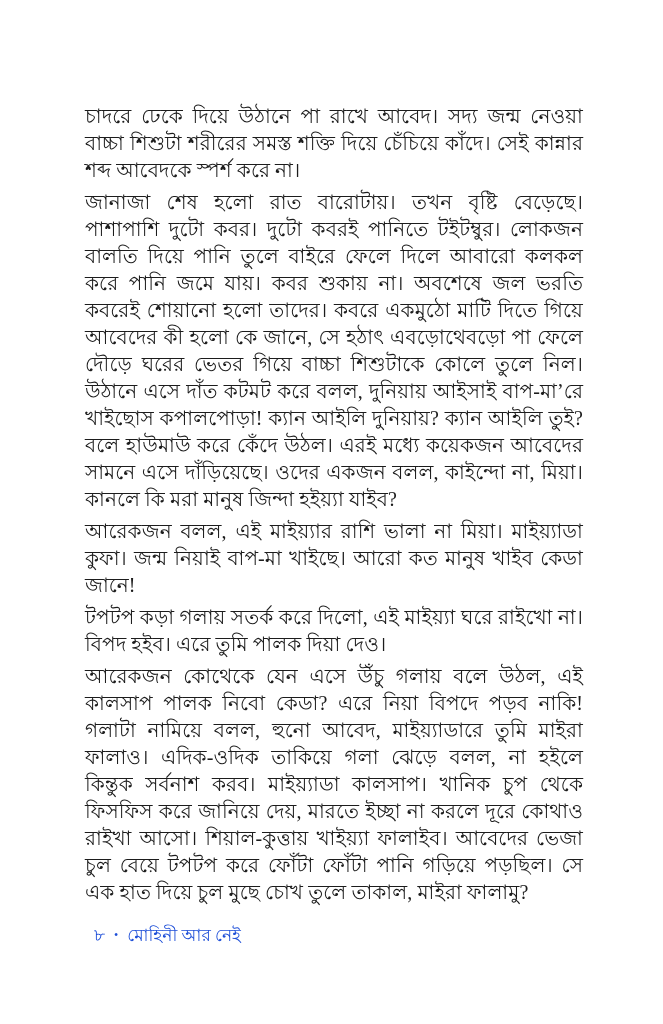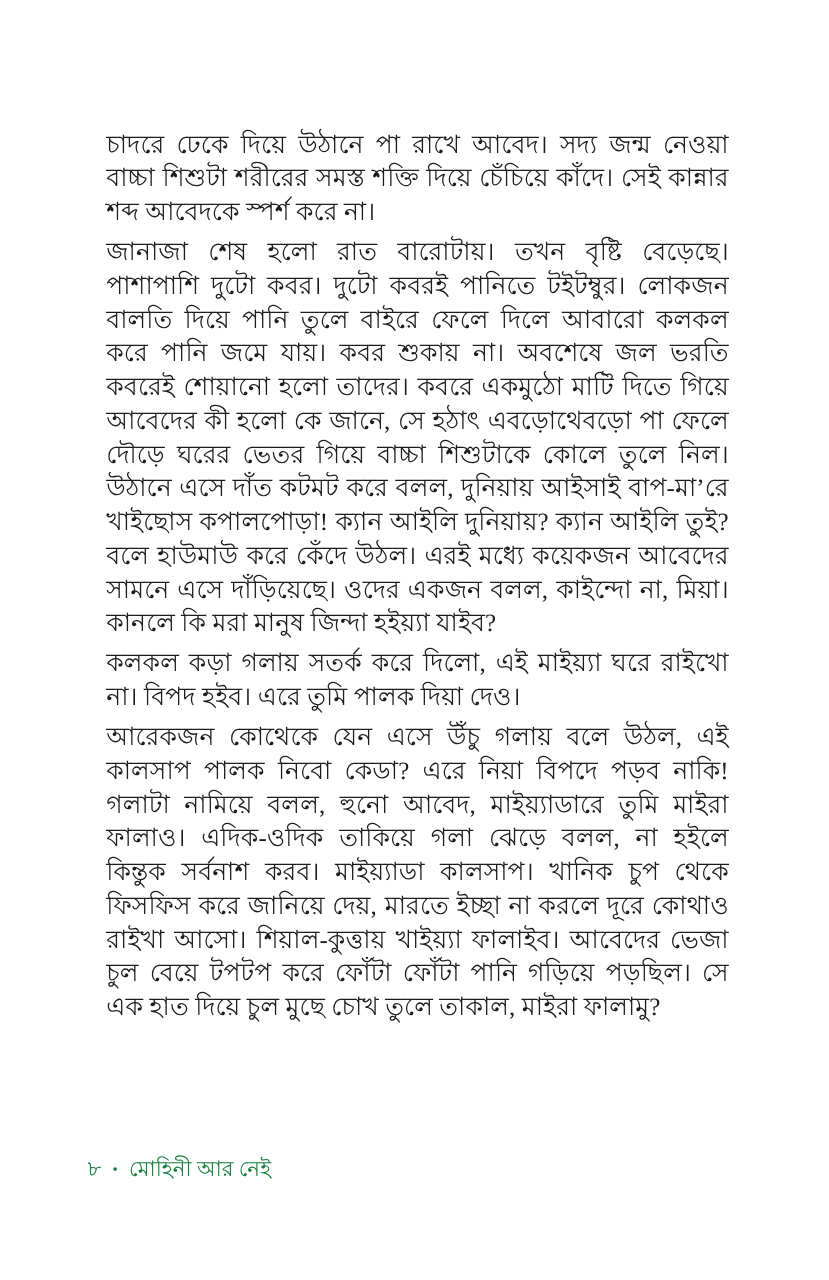--- a/index.html
+++ b/index.html
@@ -30,43 +30,44 @@
   .text-block p {
     margin: 0 0 5px 0;
     padding: 0;
   }
   
   .text-block p.continues {
     text-align-last: justify;
   }
   .page-footer {
     position: absolute;
-    left: 70px;
+    left: 94px;
     top: 924px;
-    color: #15803d;
+    color: #1d4ed8;
     font-size: 17px;
     line-height: 22px;
     white-space: nowrap;
   }
   .page-footer .sep {
     display: inline-block;
     margin: 0 9px;
     font-size: 12px;
     vertical-align: 2px;
   }
 </style>
 </head>
 <body>
 
 <div class="page">
 
   <main class="text-block">
     <p>চাদরে ঢেকে দিয়ে উঠানে পা রাখে আবেদ। সদ্য জন্ম নেওয়া বাচ্চা শিশুটা শরীরের সমস্ত শক্তি দিয়ে চেঁচিয়ে কাঁদে। সেই কান্নার শব্দ আবেদকে স্পর্শ করে না।</p>
     <p>জানাজা শেষ হলো রাত বারোটায়। তখন বৃষ্টি বেড়েছে। পাশাপাশি দুটো কবর। দুটো কবরই পানিতে টইটম্বুর। লোকজন বালতি দিয়ে পানি তুলে বাইরে ফেলে দিলে আবারো কলকল করে পানি জমে যায়। কবর শুকায় না। অবশেষে জল ভরতি কবরেই শোয়ানো হলো তাদের। কবরে একমুঠো মাটি দিতে গিয়ে আবেদের কী হলো কে জানে, সে হঠাৎ এবড়োথেবড়ো পা ফেলে দৌড়ে ঘরের ভেতর গিয়ে বাচ্চা শিশুটাকে কোলে তুলে নিল। উঠানে এসে দাঁত কটমট করে বলল, দুনিয়ায় আইসাই বাপ-মা’রে খাইছোস কপালপোড়া! ক্যান আইলি দুনিয়ায়? ক্যান আইলি তুই? বলে হাউমাউ করে কেঁদে উঠল। এরই মধ্যে কয়েকজন আবেদের সামনে এসে দাঁড়িয়েছে। ওদের একজন বলল, কাইন্দো না, মিয়া। কানলে কি মরা মানুষ জিন্দা হইয়্যা যাইব?</p>
-    <p>কলকল কড়া গলায় সতর্ক করে দিলো, এই মাইয়্যা ঘরে রাইখো না। বিপদ হইব। এরে তুমি পালক দিয়া দেও।</p>
+    <p>আরেকজন বলল, এই মাইয়্যার রাশি ভালা না মিয়া। মাইয়্যাডা কুফা। জন্ম নিয়াই বাপ-মা খাইছে। আরো কত মানুষ খাইব কেডা জানে!</p>
+    <p>টপটপ কড়া গলায় সতর্ক করে দিলো, এই মাইয়্যা ঘরে রাইখো না। বিপদ হইব। এরে তুমি পালক দিয়া দেও।</p>
     <p>আরেকজন কোথেকে যেন এসে উঁচু গলায় বলে উঠল, এই কালসাপ পালক নিবো কেডা? এরে নিয়া বিপদে পড়ব নাকি! গলাটা নামিয়ে বলল, হুনো আবেদ, মাইয়্যাডারে তুমি মাইরা ফালাও। এদিক-ওদিক তাকিয়ে গলা ঝেড়ে বলল, না হইলে কিন্তুক সর্বনাশ করব। মাইয়্যাডা কালসাপ। খানিক চুপ থেকে ফিসফিস করে জানিয়ে দেয়, মারতে ইচ্ছা না করলে দূরে কোথাও রাইখা আসো। শিয়াল-কুত্তায় খাইয়্যা ফালাইব। আবেদের ভেজা চুল বেয়ে টপটপ করে ফোঁটা ফোঁটা পানি গড়িয়ে পড়ছিল। সে এক হাত দিয়ে চুল মুছে চোখ তুলে তাকাল, মাইরা ফালামু?</p>
   </main>
 
   <footer class="page-footer">
     <span>৮</span><span class="sep">•</span><span>মোহিনী আর নেই</span>
   </footer>
 
 </div>
 
 </body></html>

